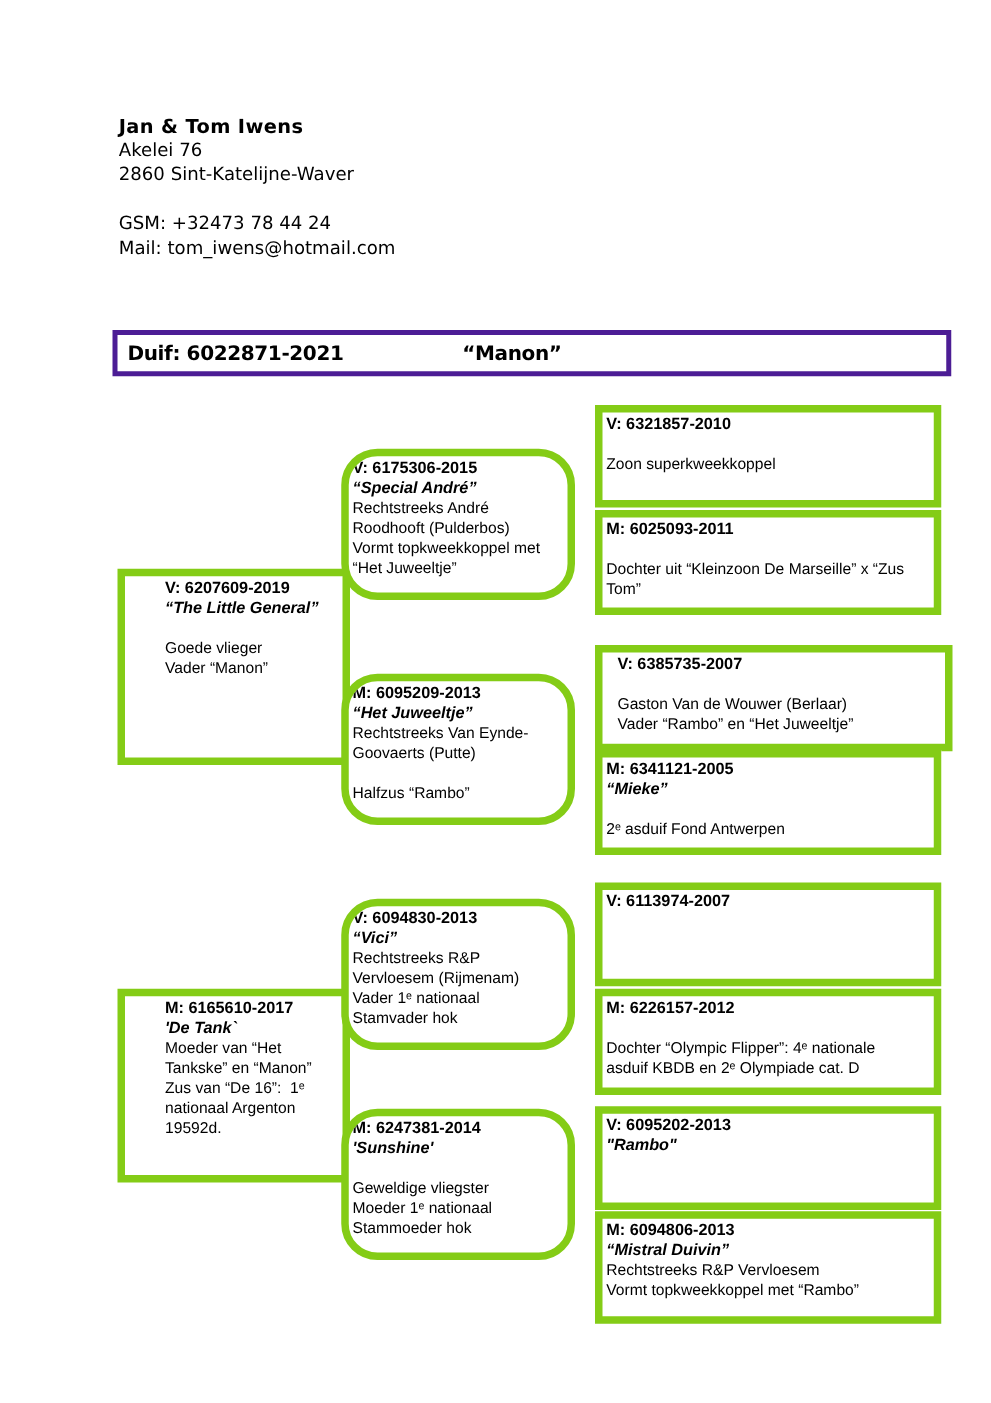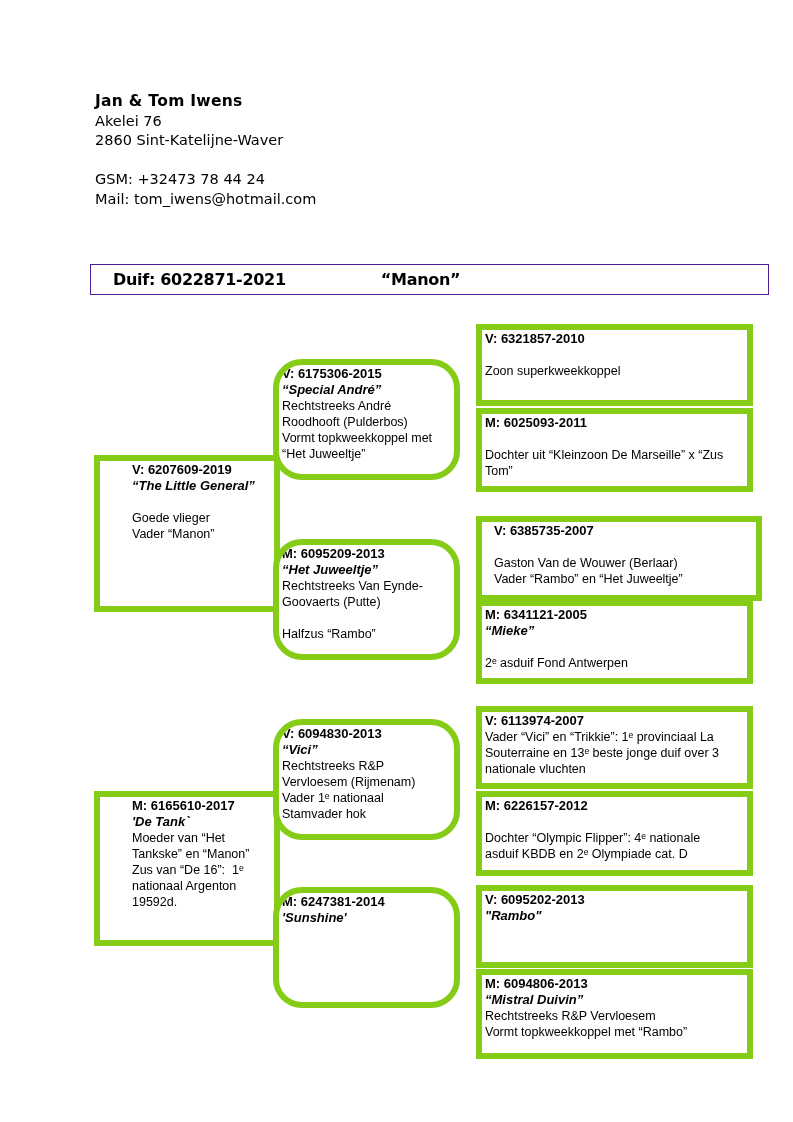--- a/index.html
+++ b/index.html
@@ -14,25 +14,25 @@
     font-family:"DejaVu Sans","Liberation Sans",sans-serif;
     font-size:14.5px; line-height:19.5px;
   }
   .owner-name { font-weight:bold; font-size:15.5px; letter-spacing:0.3px; }
   .owner-line { }
   .owner-gap { margin-top:19.5px; }
 
   
   .title-box {
     position:absolute; left:90px; top:264px; width:655px; height:29px;
-    border:1px solid #4c1d95; background:#fff;
+    border:4px solid #4c1d95; background:#fff;
     display:flex; align-items:center;
     font-family:"DejaVu Sans","Liberation Sans",sans-serif;
     font-weight:bold; font-size:16px; letter-spacing:-0.3px;
-    padding-left:22px;
+    padding-left:8px;
   }
   .title-name { margin-left:95px; }
 
   
   .box {
     position:absolute; border:6px solid #84cc16; background:#fff;
     padding:1px 3px 1px 3px;
     font-size:12.5px; line-height:16px; overflow:hidden;
   }
   .box .id   { font-weight:bold; font-size:13px; white-space:nowrap; }
@@ -99,20 +99,24 @@
     <div class="id">V: 6094830-2013</div>
     <div class="name">“Vici”</div>
     <div class="body">Rechtstreeks R&amp;P
 Vervloesem (Rijmenam)
 Vader 1ᵉ nationaal
 Stamvader hok</div>
   </div>
   <div class="box g2" style="top:887px; height:107px;">
     <div class="id">M: 6247381-2014</div>
     <div class="name">'Sunshine'</div>
+    <div class="body">
+Geweldige vliegster
+Moeder 1ᵉ nationaal
+Stammoeder hok</div>
   </div>
 
   <div class="box g3" style="top:324px; height:68px;">
     <div class="id">V: 6321857-2010</div>
     <div class="name"></div>
     <div class="body">
 Zoon superkweekkoppel</div>
   </div>
   <div class="box g3" style="top:408px; height:70px;">
     <div class="id">M: 6025093-2011</div>
@@ -130,23 +134,20 @@
   </div>
   <div class="box g3" style="top:600px; height:70px;">
     <div class="id">M: 6341121-2005</div>
     <div class="name">“Mieke”</div>
     <div class="body">
 2ᵉ asduif Fond Antwerpen</div>
   </div>
   <div class="box g3" style="top:706px; height:69px;">
     <div class="id">V: 6113974-2007</div>
     <div class="name"></div>
-    <div class="body">Vader “Vici” en “Trikkie”: 1ᵉ provinciaal La
-Souterraine en 13ᵉ beste jonge duif over 3
-nationale vluchten</div>
   </div>
   <div class="box g3" style="top:791px; height:71px;">
     <div class="id">M: 6226157-2012</div>
     <div class="name"></div>
     <div class="body">
 Dochter “Olympic Flipper”: 4ᵉ nationale
 asduif KBDB en 2ᵉ Olympiade cat. D</div>
   </div>
   <div class="box g3" style="top:885px; height:69px;">
     <div class="id">V: 6095202-2013</div>

